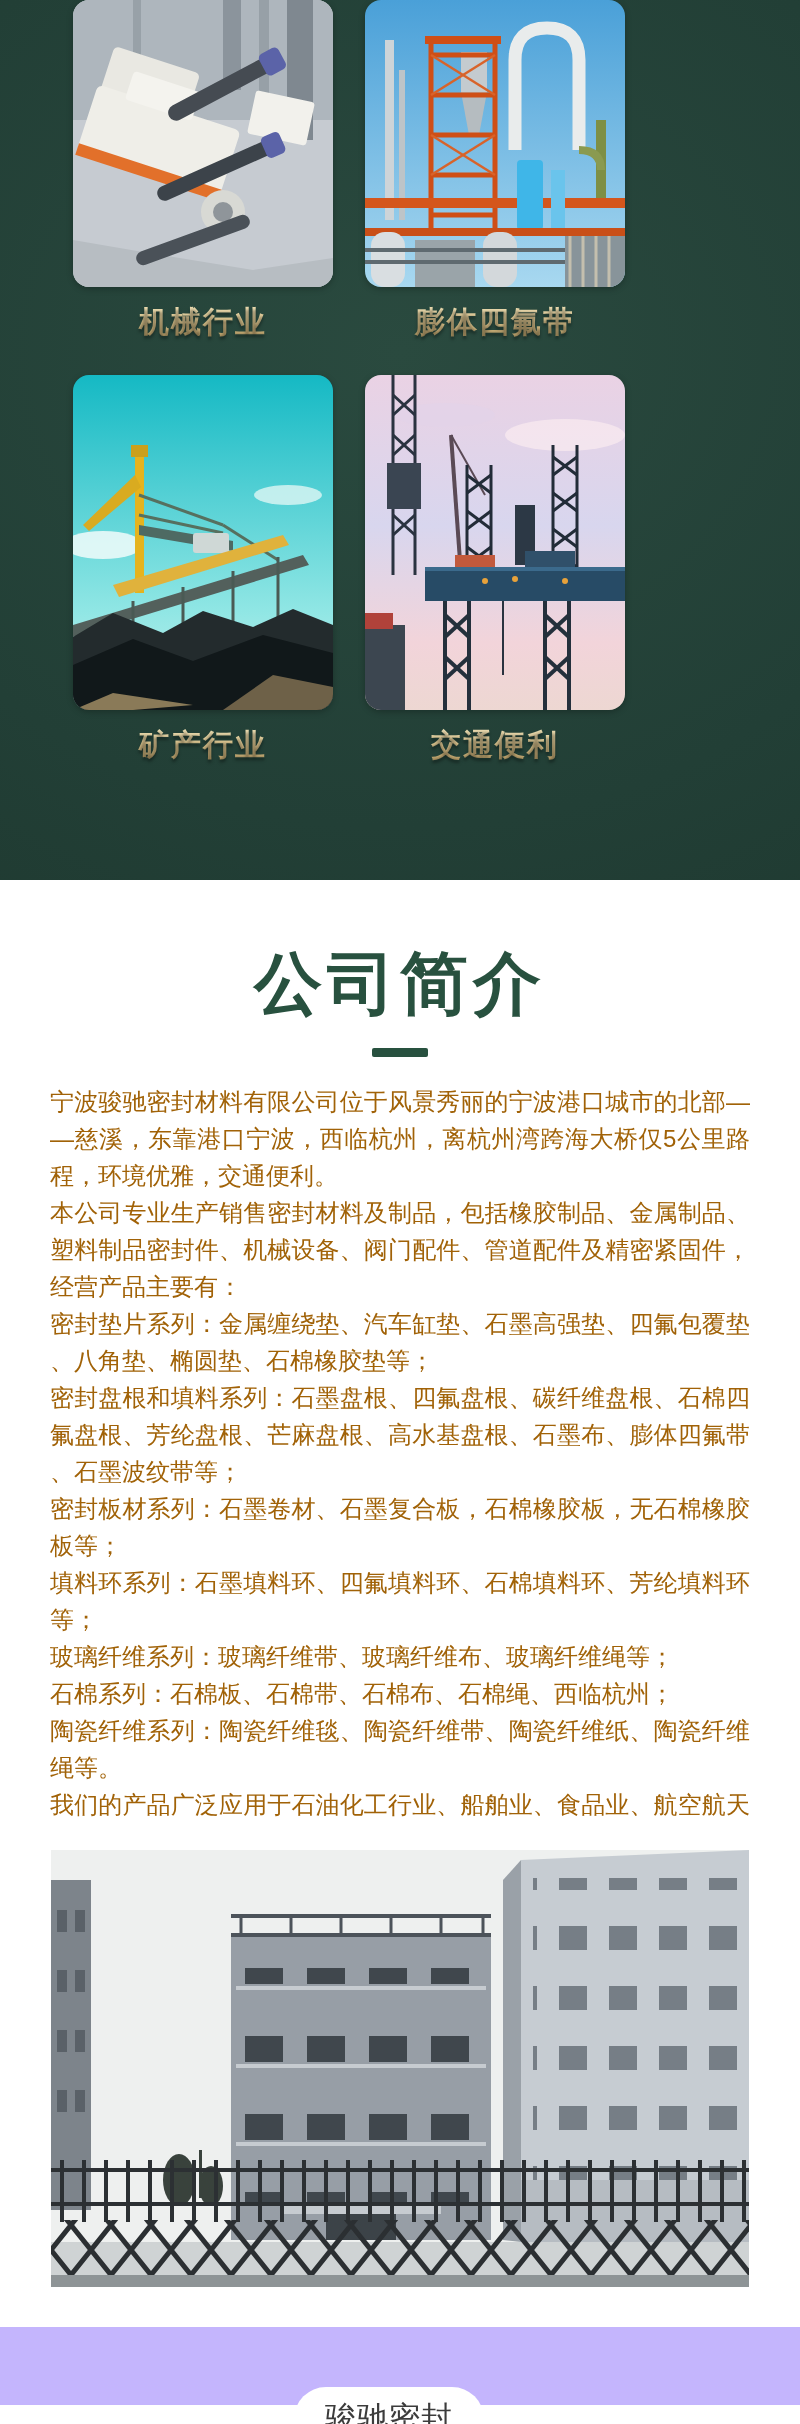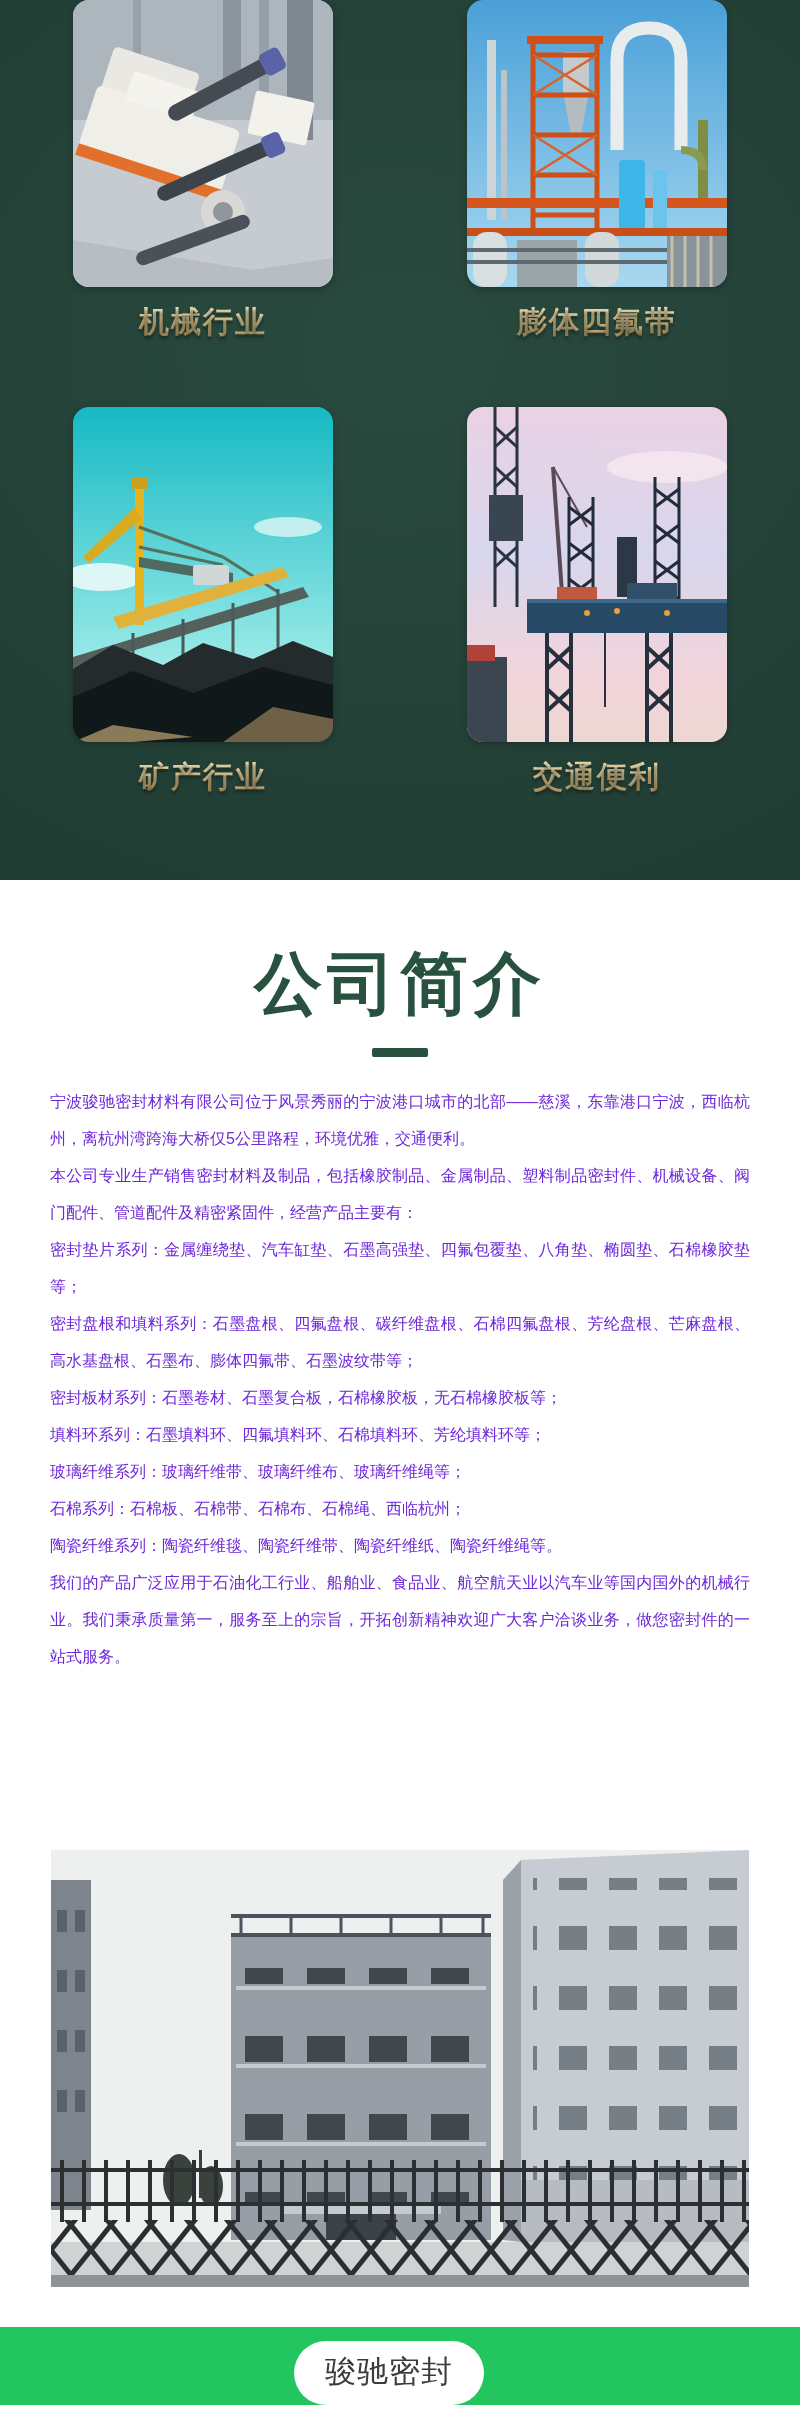--- a/index.html
+++ b/index.html
@@ -13,20 +13,21 @@
     height:880px;
     background:radial-gradient(120% 90% at 50% 40%, #2a4a3f 0%, #223f36 60%, #1e382f 100%);
     box-sizing:border-box;
     padding:0 73px;
   }
   .industry-grid{
     display:grid;
     grid-template-columns:260px 260px;
     column-gap:134px;
     row-gap:64px;
+    gap:32px;
   }
   .industry-card{margin:0;display:flex;flex-direction:column;}
   .industry-photo{
     width:260px;border-radius:16px;overflow:hidden;display:block;
     box-shadow:0 2px 6px rgba(0,0,0,.25);
   }
   .industry-photo.h1{height:287px;}
   .industry-photo.h2{height:335px;}
   .industry-photo svg{display:block;width:100%;height:100%;}
   .industry-caption{
@@ -44,34 +45,34 @@
     margin:0;padding-top:70px;height:66px;line-height:66px;
     text-align:center;font-size:68px;font-weight:700;letter-spacing:5px;
     color:#28513f;
   }
   .intro-divider{
     width:56px;height:9px;border-radius:2px;background:#28513f;
     margin:32px auto 0;
   }
   .intro-text{
     margin-top:26px;padding:0 50px;height:740px;overflow:hidden;
-    font-size:16px;line-height:37px;color:#6d28d9;
+    font-size:24px;line-height:37px;color:#a16207;
     text-align:justify;word-break:break-all;line-break:anywhere;
   }
   .intro-text p{margin:0;}
   
   .factory-photo{
     display:block;width:698px;height:437px;margin:27px auto 0;
     overflow:hidden;background:#eef0ef;
   }
   .factory-photo svg{display:block;width:100%;height:100%;}
   
   .footer{
-    margin-top:40px;height:78px;background:#22c55e;overflow:visible;
-    display:flex;justify-content:center;align-items:flex-end;
+    margin-top:40px;height:78px;background:#c4b5fd;overflow:visible;
+    display:flex;justify-content:center;
   }
   .brand-badge{
     margin-top:60px;width:190px;height:64px;border-radius:32px;
     background:#ffffff;border:none;cursor:pointer;
     display:flex;align-items:flex-start;justify-content:center;
     transform:translateX(-11px);
     font-family:inherit;
   }
   .brand-badge span{
     margin-top:9px;font-size:31px;letter-spacing:1px;color:#3c3c3c;

